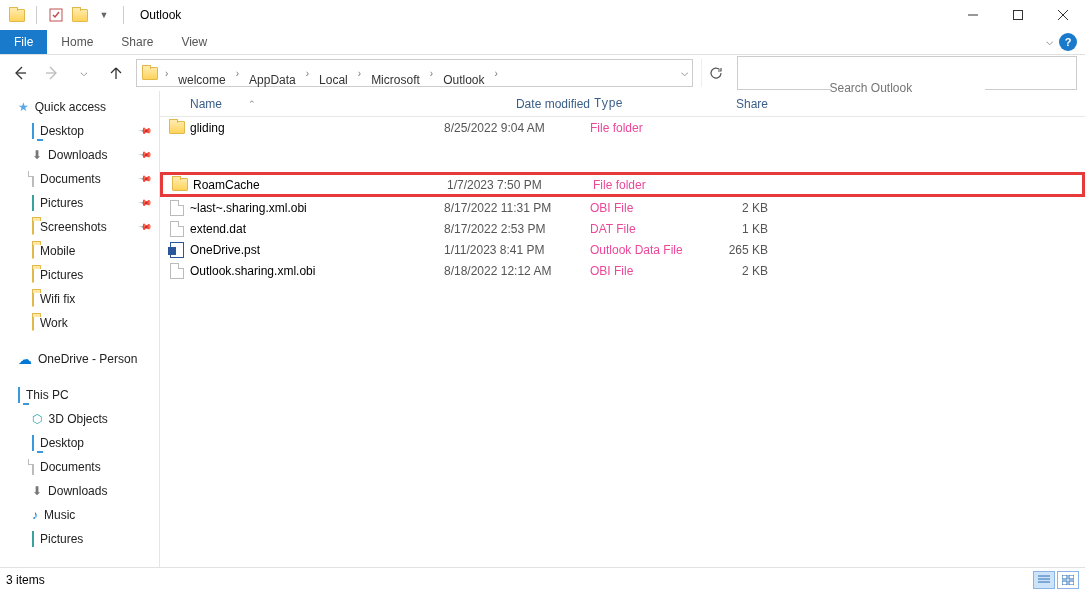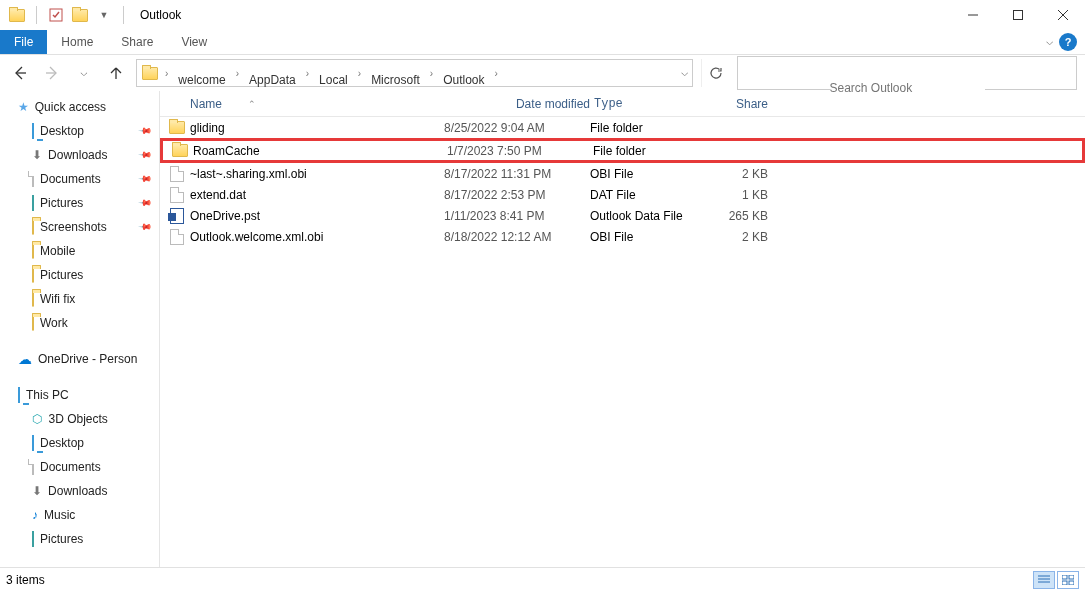--- a/index.html
+++ b/index.html
@@ -40,23 +40,23 @@
 .col-headers .col { padding-left: 4px; }
 .col-name-h { width: 258px; display:flex; align-items:center; gap:26px; }
 .col-date-h { width: 146px; text-align: right; }
 .col-type-h { width: 124px; font-family: Liberation Mono, monospace; }
 .col-size-h { width: 62px; text-align: right; padding-right: 8px; }
 .file-list { flex: 1; }
 .row { height: 21px; display: flex; align-items: center; padding-left: 8px; }
 .row .icon { width: 18px; display: flex; justify-content: center; }
 .row .name { width: 258px; padding-left: 4px; }
 .row .date { width: 146px; color: #555; }
-.row .type { width: 124px; color: #000000; }
+.row .type { width: 124px; color: #ec4899; }
 .row .size { width: 62px; text-align: right; color: #555; padding-right: 8px; }
-.row.highlight { border: 3px solid #e63939; height: 25px; }
+.row.highlight { border: 3px solid #e63939; height: 25px; margin-top: 34px; }
 .file-glyph { width: 14px; height: 16px; border: 1px solid #bbb; background: #fff; position: relative; }
 .file-glyph::after { content:''; position:absolute; top:-1px; right:-1px; width:5px; height:5px; background:#fff; border-left:1px solid #bbb; border-bottom:1px solid #bbb; }
 .pst-glyph { width:14px; height:16px; border:1px solid #2b579a; background:#fff; position:relative; }
 .pst-glyph::before { content:''; position:absolute; left:-3px; top:4px; width:8px; height:8px; background:#2b579a; }
 .statusbar { height: 24px; border-top: 1px solid #e1e1e1; display: flex; align-items: center; padding: 0 6px; }
 .statusbar .right { margin-left: auto; display: flex; gap: 2px; }
 .view-btn { width: 22px; height: 18px; border: 1px solid #8ab4e8; display: flex; align-items: center; justify-content: center; }
 .view-btn.active { background: #cde3f8; }
 .star { color:#5aa7e8; }
 .monitor { width:14px; height:11px; border:1px solid #3a9ad9; background:#cde8fb; position:relative; }
@@ -312,21 +312,21 @@
           </span>
           <span class="name">OneDrive.pst</span>
           <span class="date">1/11/2023 8:41 PM</span>
           <span class="type">Outlook Data File</span>
           <span class="size">265 KB</span>
         </div>
         <div class="row">
           <span class="icon">
             <span class="file-glyph"></span>
           </span>
-          <span class="name">Outlook.welcome.xml.obi</span>
+          <span class="name">Outlook.sharing.xml.obi</span>
           <span class="date">8/18/2022 12:12 AM</span>
           <span class="type">OBI File</span>
           <span class="size">2 KB</span>
         </div>
       </div>
   </div>
 </div>
 
 <div class="statusbar">
   <span>3 items</span>

